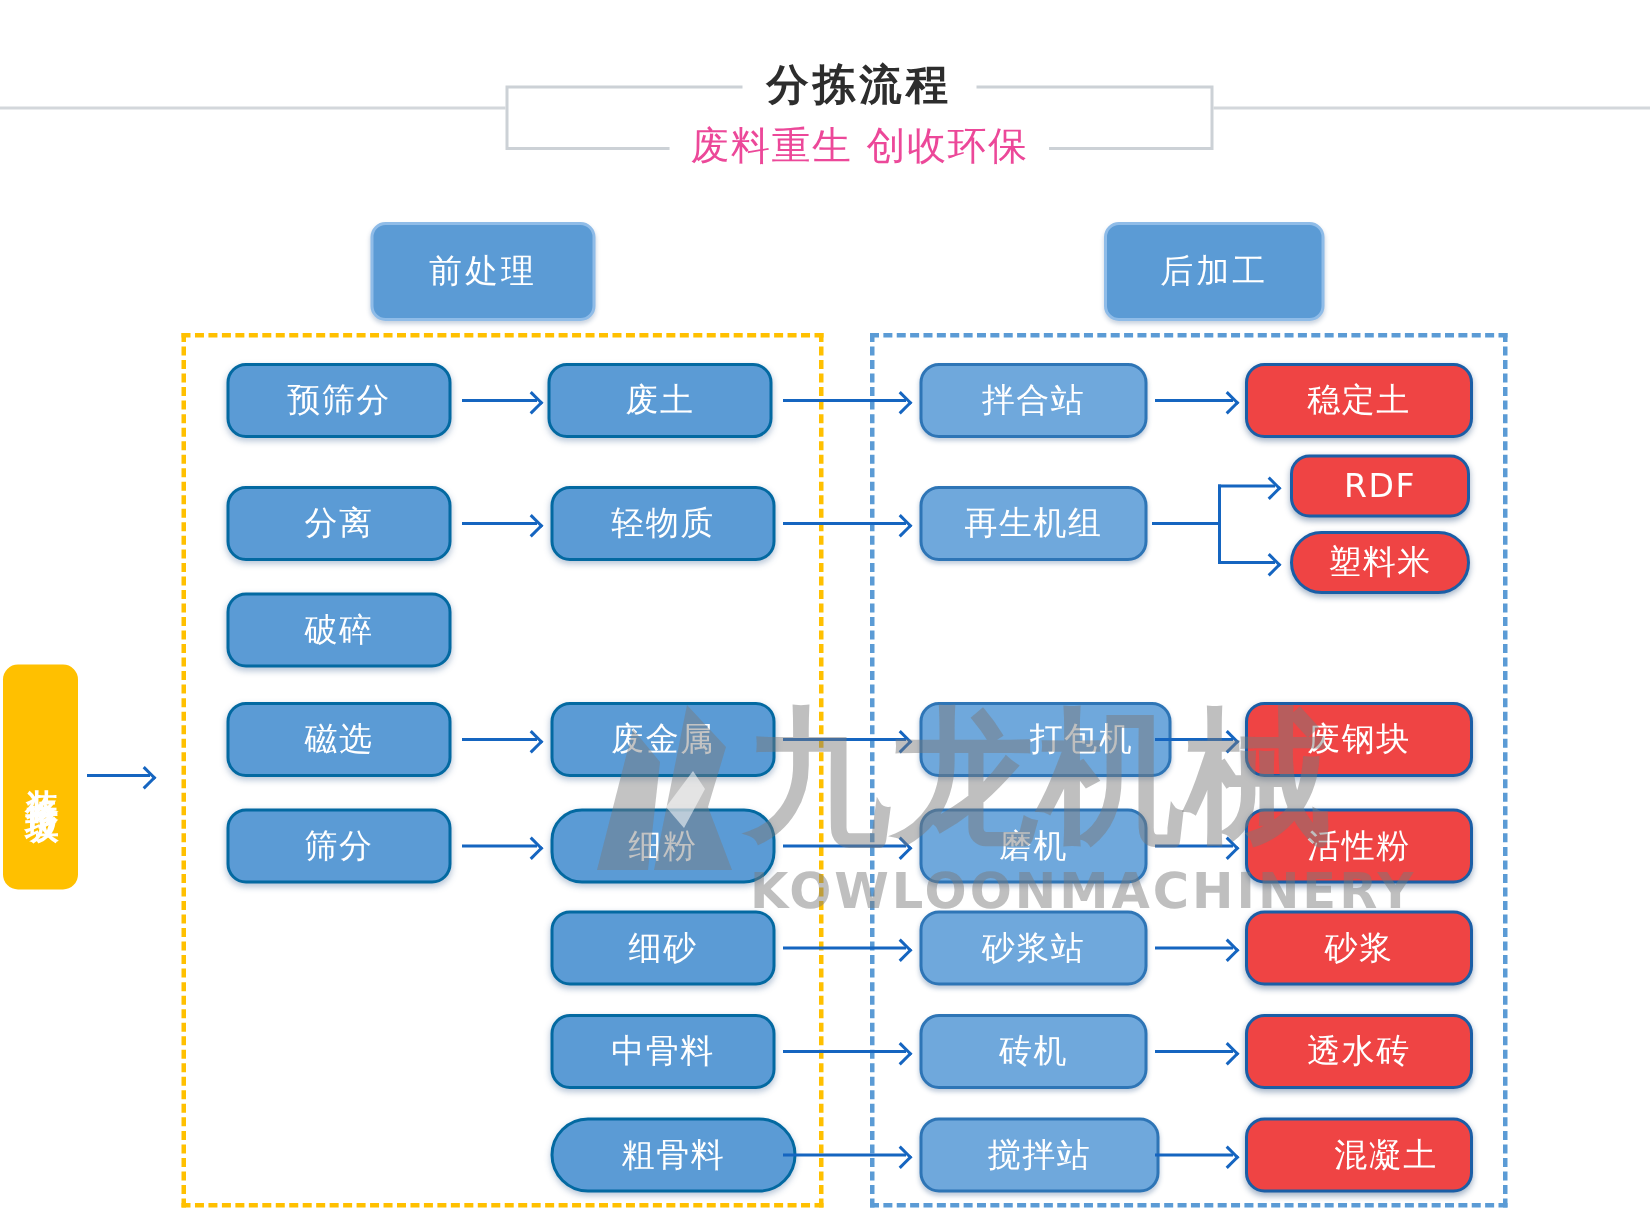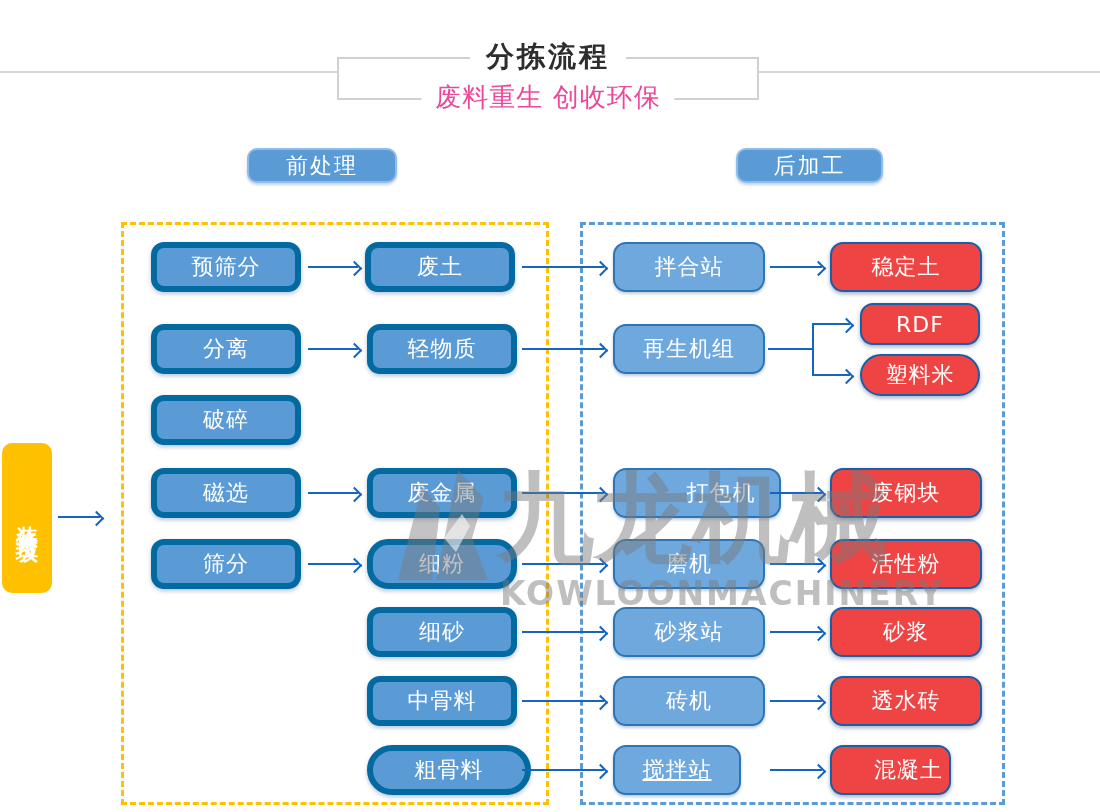--- a/index.html
+++ b/index.html
@@ -2,47 +2,47 @@
 <html><head>
 <meta charset="utf-8">
 <style>
   html,body{margin:0;padding:0;background:#fff;}
   .canvas{
     position:relative;width:1100px;height:812px;background:#ffffff;overflow:hidden;
     font-family:"DejaVu Sans","Liberation Sans",sans-serif;
   }
   
   .rule{position:absolute;left:0;top:71px;width:1100px;height:2px;background:#d3d7db;}
-  .title-box{position:absolute;left:337px;top:57px;width:422px;height:43px;
+  .title-box{position:absolute;left:337px;top:57px;width:472px;height:43px;
     background:#fff;border:2px solid #ccd1d6;box-sizing:border-box;z-index:2;}
   .title-text{position:absolute;left:50%;top:0;transform:translate(-50%,-55%);
     background:#fff;padding:0 16px;white-space:nowrap;
     font-size:28px;font-weight:bold;color:#2d2d2d;letter-spacing:3px;}
   .subtitle-text{position:absolute;left:50%;top:100%;transform:translate(-50%,-52%);
     background:#fff;padding:0 14px;white-space:nowrap;
     font-size:26px;color:#ec4899;letter-spacing:1px;}
   
-  .stage-btn{position:absolute;height:35px;border-radius:10px;box-sizing:border-box;
+  .stage-btn{position:absolute;height:66px;border-radius:10px;box-sizing:border-box;
     background:#5b9bd5;border:2px solid #8fbce8;color:#fff;font-size:22px;
     display:flex;align-items:center;justify-content:center;letter-spacing:2px;
     box-shadow:0 2px 3px rgba(40,80,130,.25);}
   
   .dash{position:absolute;top:222px;height:583px;box-sizing:border-box;background:transparent;}
   .dash-yellow{left:121px;width:428px;border:3px dashed #ffc000;}
   .dash-blue{left:580px;width:425px;border:3px dashed #5b9bd5;}
   
   .source-box{position:absolute;left:2px;top:443px;width:50px;height:150px;border-radius:10px;
     background:#ffc000;color:#fff;font-size:22px;font-weight:bold;
     writing-mode:vertical-rl;text-orientation:upright;letter-spacing:5px;
     display:flex;align-items:center;justify-content:center;}
   
   .node{position:absolute;height:50px;border-radius:13px;box-sizing:border-box;
     display:flex;align-items:center;justify-content:center;
     color:#fff;font-size:22px;letter-spacing:1px;z-index:1;}
-  .n-light{background:#5b9bd5;border:6px solid #0369a1;box-shadow:0 2px 4px rgba(50,90,140,.35);}
+  .n-light{background:#5b9bd5;border:2px solid #0369a1;box-shadow:0 2px 4px rgba(50,90,140,.35);}
   .n-mid{background:#6fa8dc;border:2px solid #2e75b6;box-shadow:0 2px 3px rgba(50,90,140,.3);}
   .n-dark{background:#ef4444;border:2px solid #1a5ea6;box-shadow:0 2px 4px rgba(20,60,110,.4);}
   
   .arrow{position:absolute;height:0;border-top:2px solid #1565c0;z-index:1;}
   .arrow:after{content:"";position:absolute;right:-2px;top:-5px;width:9px;height:9px;
     border-top:2px solid #1565c0;border-right:2px solid #1565c0;transform:rotate(45deg);}
   .hline{position:absolute;height:0;border-top:2px solid #1565c0;z-index:1;}
   .vline{position:absolute;width:0;border-left:2px solid #1565c0;z-index:1;}
   
   .watermark{position:absolute;left:392px;top:460px;z-index:5;pointer-events:none;}
@@ -85,30 +85,30 @@
   <div class="node n-light" style="left:367px;top:607px;width:150px;">细砂</div>
   <div class="node n-light" style="left:367px;top:676px;width:150px;">中骨料</div>
   <div class="node n-light" style="left:367px;top:745px;width:164px;border-radius:25px;">粗骨料</div>
 
   <div class="node n-mid" style="left:613px;top:242px;width:152px;">拌合站</div>
   <div class="node n-mid" style="left:613px;top:324px;width:152px;">再生机组</div>
   <div class="node n-mid" style="left:613px;top:468px;width:168px;padding-left:48px;">打包机</div>
   <div class="node n-mid" style="left:613px;top:539px;width:152px;">磨机</div>
   <div class="node n-mid" style="left:613px;top:676px;width:152px;">砖机</div>
   <div class="node n-mid" style="left:613px;top:607px;width:152px;">砂浆站</div>
-  <div class="node n-mid" style="left:613px;top:745px;width:128px;text-decoration:underline;">搅拌站</div>
+  <div class="node n-mid" style="left:613px;top:745px;width:160px;">搅拌站</div>
 
   <div class="node n-dark" style="left:830px;top:242px;width:152px;">稳定土</div>
   <div class="node n-dark" style="left:860px;top:303px;width:120px;height:42px;">RDF</div>
   <div class="node n-dark" style="left:860px;top:354px;width:120px;height:42px;border-radius:21px;">塑料米</div>
   <div class="node n-dark" style="left:830px;top:468px;width:152px;">废钢块</div>
   <div class="node n-dark" style="left:830px;top:539px;width:152px;">活性粉</div>
   <div class="node n-dark" style="left:830px;top:607px;width:152px;">砂浆</div>
   <div class="node n-dark" style="left:830px;top:676px;width:152px;">透水砖</div>
-  <div class="node n-dark" style="left:830px;top:745px;width:121px;padding-left:36px;">混凝土</div>
+  <div class="node n-dark" style="left:830px;top:745px;width:152px;padding-left:36px;">混凝土</div>
 
   <div class="arrow" style="left:308px;top:266px;width:50px;"></div>
   <div class="arrow" style="left:308px;top:348px;width:50px;"></div>
   <div class="arrow" style="left:308px;top:492px;width:50px;"></div>
   <div class="arrow" style="left:308px;top:563px;width:50px;"></div>
 
   <div class="arrow" style="left:522px;top:266px;width:82px;"></div>
   <div class="arrow" style="left:522px;top:348px;width:82px;"></div>
   <div class="arrow" style="left:522px;top:492px;width:82px;"></div>
   <div class="arrow" style="left:522px;top:563px;width:82px;"></div>

